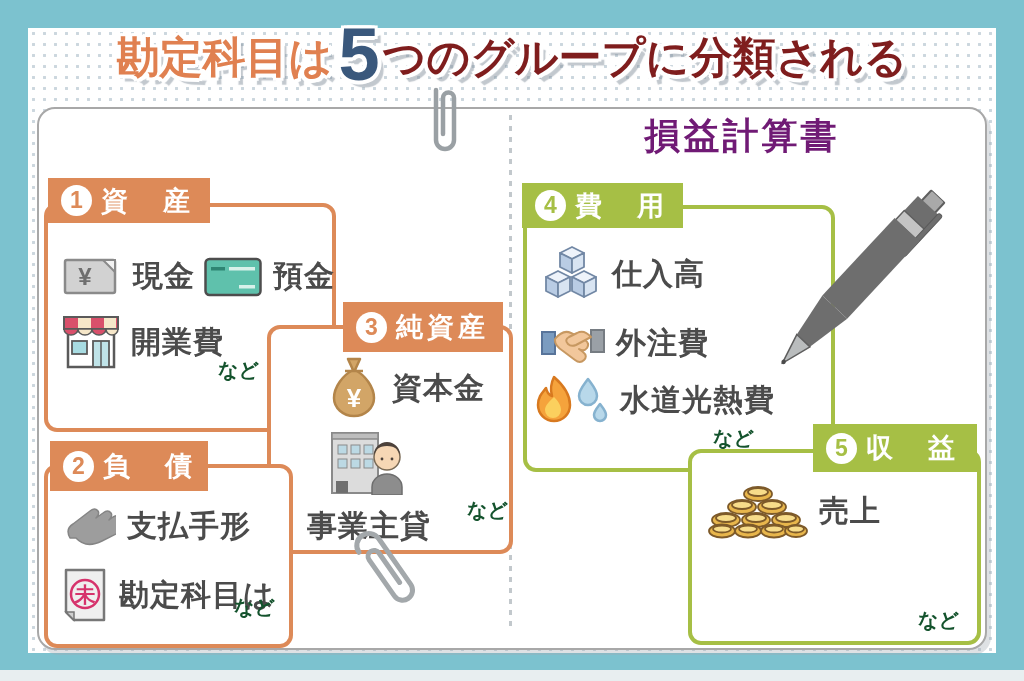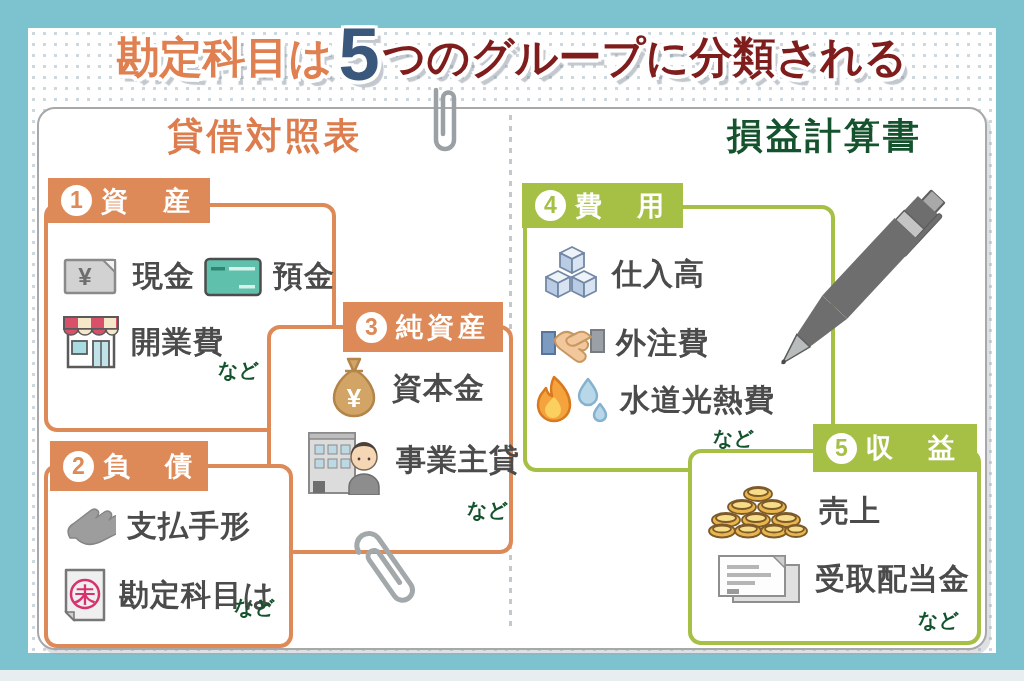--- a/index.html
+++ b/index.html
@@ -10,21 +10,21 @@
     justify-content:center;align-items:center;font-weight:bold;white-space:nowrap;
     text-shadow:3px 3px 0 #fff,-3px 3px 0 #fff,3px -3px 0 #fff,-3px -3px 0 #fff,
       0 4px 0 #fff,4px 0 0 #fff,0 -3px 0 #fff,-4px 0 0 #fff,6px 7px 1px rgba(120,132,146,.45);}
   .t-prefix{font-size:43px;color:#e08050;}
   .t-num{font-size:74px;color:#3a587c;line-height:1;margin:0 3px 6px 6px;}
   .t-suffix{font-size:43px;color:#7f1d1d;}
   .card{position:absolute;left:37px;top:107px;width:946px;height:539px;background:#fff;
     border:2px solid #a8a8a8;border-radius:18px;box-shadow:4px 5px 0 rgba(160,170,178,.35);}
   .sec-title{position:absolute;font-size:36px;font-weight:bold;text-align:center;letter-spacing:3px;white-space:nowrap;}
   .sec-title.orange{color:#dd7d4e;}
-  .sec-title.green{color:#14532d;text-align:right;}
+  .sec-title.green{color:#701a75;}
   .divider{position:absolute;left:509px;top:115px;width:3px;height:514px;
     background:repeating-linear-gradient(180deg,#c2c8cc 0 5px,transparent 5px 11px);}
   .gbox{position:absolute;background:#fff;border-radius:13px;}
   .gbox.orange{border:4px solid #dd8a58;}
   .gbox.green{border:4px solid #a6bf45;}
   .ghead{position:absolute;display:flex;align-items:center;gap:9px;padding-left:13px;
     color:#fff;font-weight:bold;font-size:27px;letter-spacing:4px;box-sizing:border-box;}
   .ghead.orange{background:#dd8a58;}
   .ghead.green{background:#a6bf45;}
   .num{width:31px;height:31px;border-radius:50%;background:#fff;display:flex;align-items:center;
@@ -43,21 +43,20 @@
   <div class="dotbg"></div>
 
   <div class="main-title">
     <span class="t-prefix">勘定科目は</span>
     <span class="t-num">5</span>
     <span class="t-suffix">つのグループに分類される</span>
   </div>
 
   <div class="card"></div>
 
-  <div class="sec-title orange" style="left:100px;top:112px;width:330px;">貸借対照表</div>
   <div class="sec-title green" style="left:562px;top:112px;width:360px;">損益計算書</div>
 
   <div class="divider"></div>
 
   <div class="gbox orange" style="left:44px;top:203px;width:284px;height:221px;">
     <div class="row" style="left:14px;top:46px;">
       <svg width="60" height="46" viewBox="0 0 60 46">
         <rect x="3" y="7" width="50" height="33" rx="2" fill="#d2d2d2" stroke="#8a8a8a" stroke-width="2.5"></rect>
         <polygon points="41,7 53,7 53,19" fill="#f3f3f3" stroke="#8a8a8a" stroke-width="2"></polygon>
         <text x="23" y="32" text-anchor="middle" font-size="24" font-weight="bold" fill="#6e6e6e">¥</text>
@@ -98,21 +97,21 @@
 
   <div class="gbox orange" style="left:267px;top:325px;width:238px;height:221px;">
     <div class="row" style="left:56px;top:26px;">
       <svg width="54" height="66" viewBox="0 0 54 66">
         <path d="M21,4 h12 l-5,11 c10,5 19,17 19,28 a20,18 0 0 1 -40,0 c0,-11 9,-23 19,-28 z" fill="#d2a567" stroke="#b3854a" stroke-width="2.5" stroke-linejoin="round"></path>
         <line x1="18" y1="16" x2="36" y2="16" stroke="#b3854a" stroke-width="2.5"></line>
         <text x="27" y="52" text-anchor="middle" font-size="26" font-weight="bold" fill="#ffffff">¥</text>
       </svg>
       <span class="ilabel">資本金</span>
     </div>
-    <div class="row" style="left:36px;top:96px;">
+    <div class="row" style="left:36px;top:96px;flex-direction:column;">
       <svg width="78" height="70" viewBox="0 0 78 70">
         <rect x="2" y="8" width="46" height="60" fill="#dcdcdc" stroke="#8a8a8a" stroke-width="2"></rect>
         <rect x="2" y="8" width="46" height="6" fill="#bdbdbd" stroke="#8a8a8a" stroke-width="1.5"></rect>
         <rect x="8" y="20" width="9" height="9" fill="#bcd9e4" stroke="#8a8a8a"></rect>
         <rect x="21" y="20" width="9" height="9" fill="#bcd9e4" stroke="#8a8a8a"></rect>
         <rect x="34" y="20" width="9" height="9" fill="#bcd9e4" stroke="#8a8a8a"></rect>
         <rect x="8" y="34" width="9" height="9" fill="#bcd9e4" stroke="#8a8a8a"></rect>
         <rect x="21" y="34" width="9" height="9" fill="#bcd9e4" stroke="#8a8a8a"></rect>
         <rect x="34" y="34" width="9" height="9" fill="#bcd9e4" stroke="#8a8a8a"></rect>
         <rect x="6" y="56" width="12" height="12" fill="#6f6f6f"></rect>
@@ -218,32 +217,20 @@
           <ellipse cx="40" cy="48" rx="13" ry="6.5" fill="#e8b64c"></ellipse>
             <ellipse cx="40" cy="46" rx="9" ry="3.5" fill="#f7dc8a"></ellipse>
           <ellipse cx="66" cy="48" rx="13" ry="6.5" fill="#e8b64c"></ellipse>
             <ellipse cx="66" cy="46" rx="9" ry="3.5" fill="#f7dc8a"></ellipse>
           <ellipse cx="88" cy="48" rx="11" ry="6" fill="#e8b64c"></ellipse>
             <ellipse cx="88" cy="46" rx="8" ry="3.5" fill="#f7dc8a"></ellipse>
         </g>
       </svg>
       <span class="ilabel">売上</span>
     </div>
-    <div class="row" style="left:24px;top:100px;">
-      <svg width="88" height="52" viewBox="0 0 88 52">
-        <rect x="17" y="12" width="66" height="37" fill="#e0e0e0" stroke="#8f8f8f" stroke-width="2"></rect>
-        <rect x="3" y="3" width="66" height="40" fill="#fdfdfd" stroke="#8f8f8f" stroke-width="2"></rect>
-        <polygon points="57,3 69,15 69,3" fill="#cfcfcf" stroke="#8f8f8f" stroke-width="1.5"></polygon>
-        <rect x="11" y="12" width="32" height="4" fill="#b5b5b5"></rect>
-        <rect x="11" y="20" width="44" height="4" fill="#b5b5b5"></rect>
-        <rect x="11" y="28" width="28" height="4" fill="#b5b5b5"></rect>
-        <rect x="11" y="36" width="12" height="5" fill="#9a9a9a"></rect>
-      </svg>
-      <span class="ilabel">受取配当金</span>
-    </div>
     <div class="etc" style="left:226px;top:154px;">など</div>
   </div>
   <div class="ghead green" style="left:813px;top:424px;width:164px;height:48px;">
     <span class="num">5</span>
     <span>収　益</span>
   </div>
 
   <div class="deco" style="left:838px;top:165px;width:44px;height:230px;transform:rotate(43deg);">
     <svg width="44" height="230" viewBox="0 0 44 230">
       <rect x="13" y="0" width="18" height="16" rx="2" fill="#a9a9a9" stroke="#5f5f5f" stroke-width="2"></rect>

